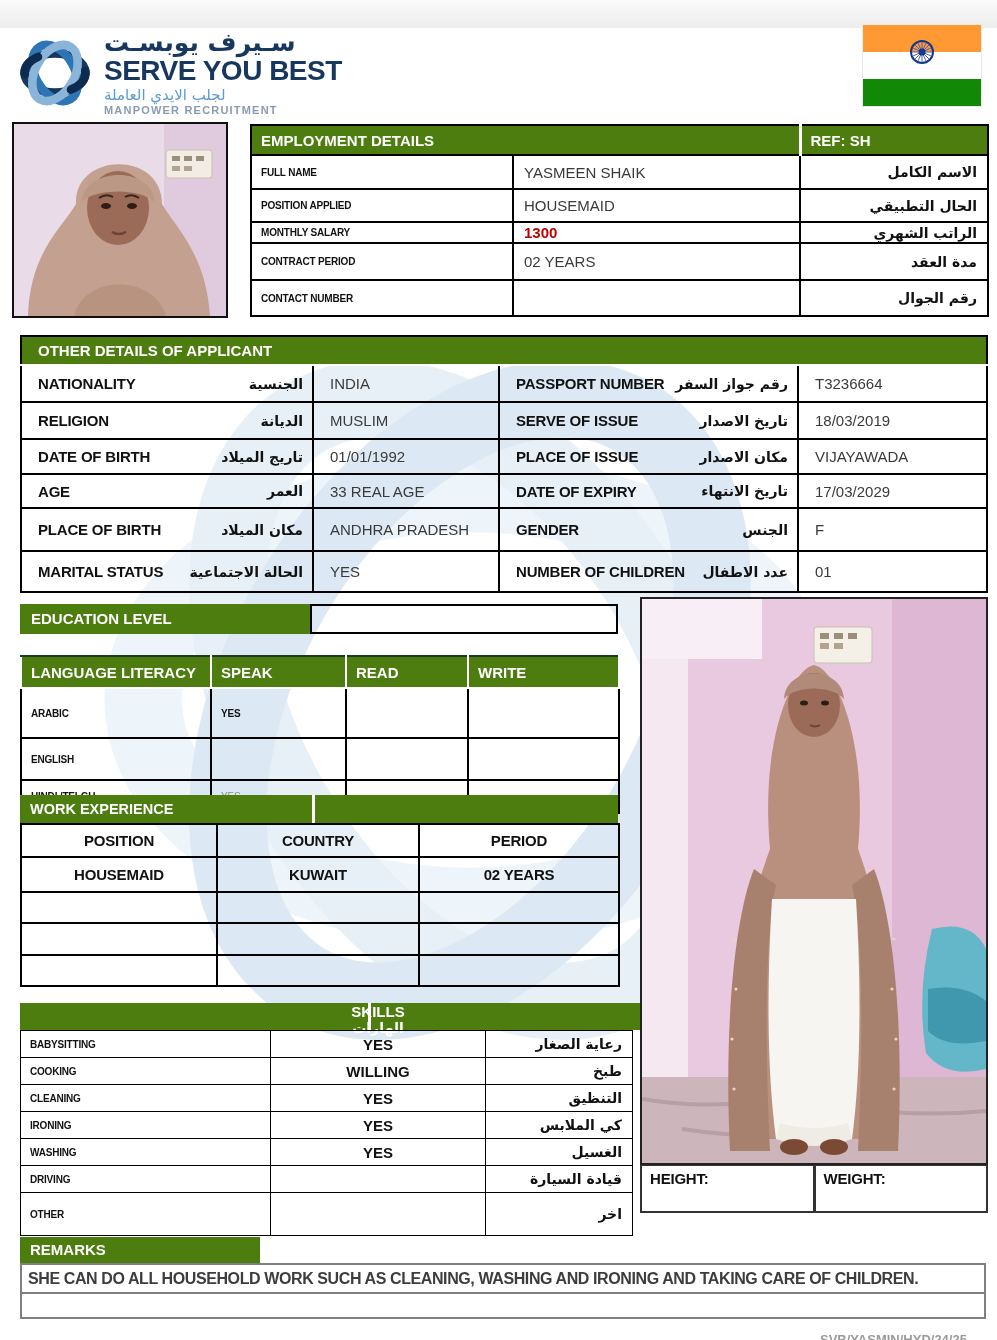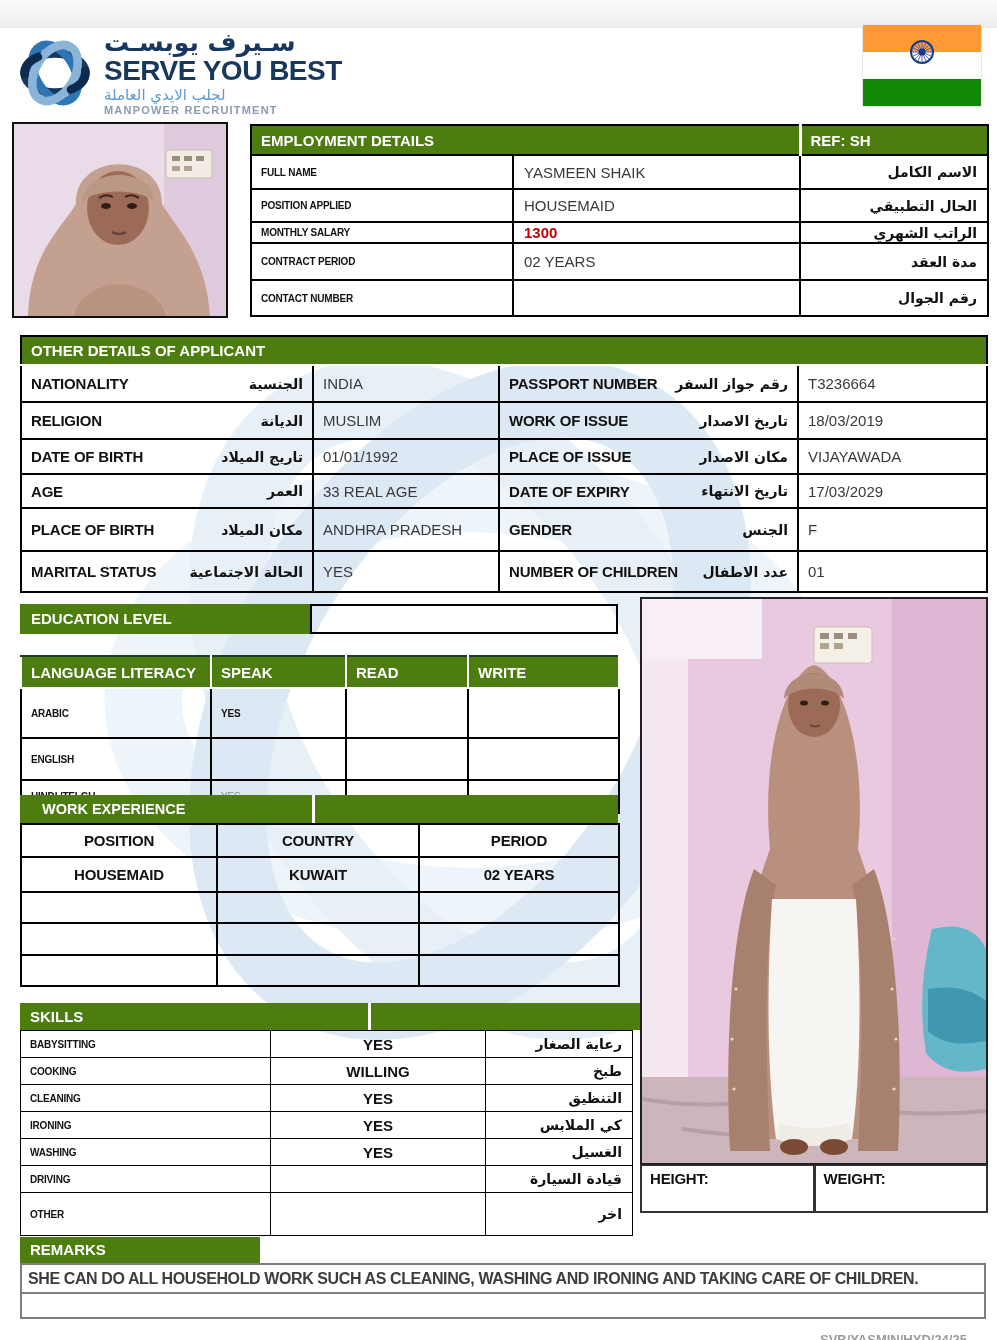--- a/index.html
+++ b/index.html
@@ -30,31 +30,31 @@
   .lbl{font-weight:bold;font-size:10px;padding-left:9px;letter-spacing:-.2px;}
   .val{font-size:15px;color:#3a3a3a;padding-left:10px;}
   .red{color:#c00000;font-weight:bold;}
   .ar{font-family:"DejaVu Sans",sans-serif;font-weight:bold;font-size:14px;text-align:right;padding-right:10px;direction:rtl;}
   .hcell{font-size:15px;padding-left:9px;}
   .lblflex{display:flex;justify-content:space-between;align-items:center;}
   .en{font-weight:bold;font-size:15px;letter-spacing:-.2px;}
   .arl{font-family:"DejaVu Sans",sans-serif;font-weight:bold;font-size:14px;direction:rtl;padding-left:6px;}
   #emp-table{left:250px;top:124px;width:737px;z-index:2;}
   #other-table{left:20px;top:335px;width:966px;z-index:2;}
-  #other-table td{padding-left:9px;padding-right:9px;}
+  #other-table td{padding-left:16px;padding-right:9px;}
   #edu-title{left:20px;top:604px;width:290px;height:30px;font-size:15px;line-height:30px;padding-left:11px;z-index:2;box-sizing:border-box;}
   #edu-box{left:310px;top:604px;width:308px;height:30px;border:2px solid #000;background:transparent;z-index:2;box-sizing:border-box;font-size:15px;line-height:26px;padding-left:8px;}
   #lang-table{left:20px;top:655px;width:598px;z-index:2;}
   #lang-table td.ghead{border:2px solid #fff;border-top:2px solid #1d3b22;}
   .dim{color:#8a8a8a;font-weight:normal;}
-  #we-band{left:20px;top:795px;width:598px;height:28px;z-index:2;font-size:14.5px;line-height:28px;padding-left:22px;box-sizing:border-box;}
+  #we-band{left:20px;top:795px;width:598px;height:28px;z-index:2;font-size:14.5px;line-height:28px;padding-left:10px;box-sizing:border-box;}
   #we-band .notch{position:absolute;left:292px;top:0;width:3px;height:100%;background:#fff;}
   #we-table{left:20px;top:823px;width:598px;z-index:2;}
   #we-table td{text-align:center;font-weight:bold;font-size:15px;letter-spacing:-.2px;}
-  #sk-band{left:20px;top:1003px;width:716px;height:27px;z-index:2;display:flex;justify-content:space-between;align-items:center;box-sizing:border-box;padding:0 10px;font-size:15px;}
+  #sk-band{left:20px;top:1003px;width:716px;height:27px;z-index:2;display:flex;justify-content:space-between;align-items:center;box-sizing:border-box;padding:0 10px;font-size:15px;flex-direction:column;}
   #sk-band .notch{position:absolute;left:348px;top:0;width:3px;height:100%;background:#fff;}
   #sk-band .ar-t{font-family:"DejaVu Sans",sans-serif;direction:rtl;font-size:14px;}
   #sk-table{left:20px;top:1030px;width:612px;z-index:2;}
   #sk-table td{border:1.5px solid #000;}
   #sk-table .sval{text-align:center;font-weight:bold;font-size:15px;}
   
   #portrait{left:12px;top:122px;width:216px;height:196px;border:2px solid #101010;box-sizing:border-box;z-index:2;background:#eadbe8;}
   #fullbody{left:640px;top:597px;width:348px;height:568px;border:2px solid #222;box-sizing:border-box;z-index:2;background:#e9c9df;}
   #hw-row{left:640px;top:1165px;width:348px;height:48px;z-index:2;display:flex;}
   .hw-cell{flex:1;border:2px solid #333;border-top-width:1.5px;box-sizing:border-box;font-weight:bold;font-size:15px;padding:4px 0 0 8px;letter-spacing:-.2px;}
@@ -209,21 +209,21 @@
     <tr style="height:37px">
       <td>
             <div class="lblflex">
               <span class="en">RELIGION</span>
               <span class="arl">الديانة</span>
             </div>
           </td>
       <td class="val">MUSLIM</td>
       <td>
             <div class="lblflex">
-              <span class="en">WORK OF ISSUE</span>
+              <span class="en">SERVE OF ISSUE</span>
               <span class="arl">تاريخ الاصدار</span>
             </div>
           </td>
       <td class="val">18/03/2019</td>
     </tr>
     <tr style="height:35px">
       <td>
             <div class="lblflex">
               <span class="en">DATE OF BIRTH</span>
               <span class="arl">تاريج الميلاد</span>

